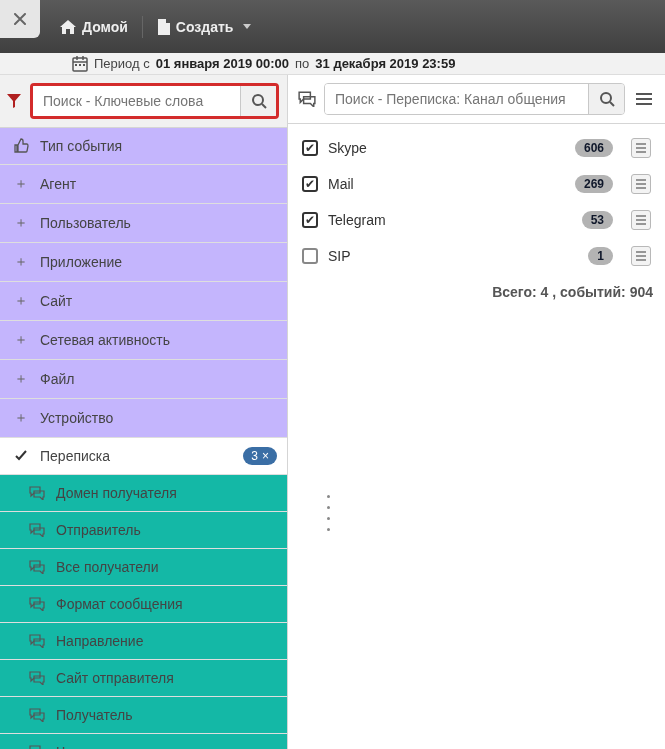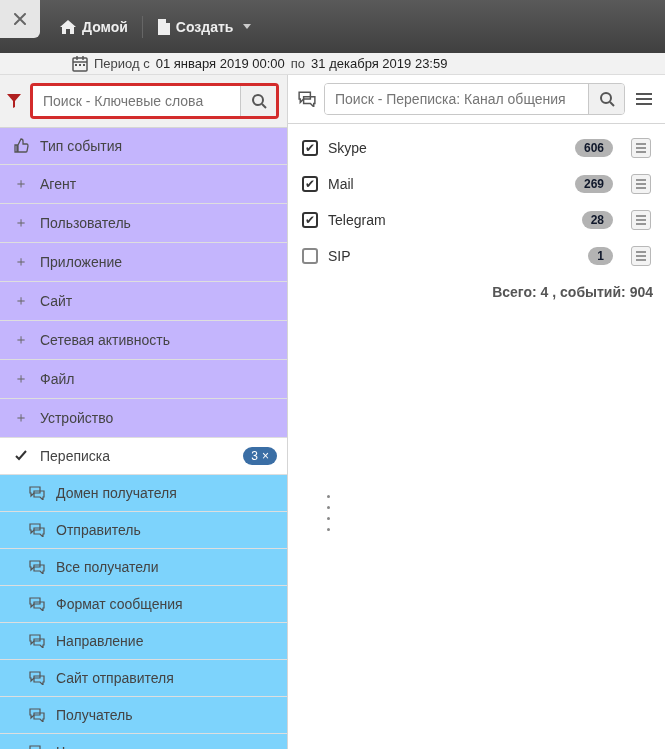--- a/index.html
+++ b/index.html
@@ -65,21 +65,21 @@
     height: 22px;
     background: #f2f2f2;
     border-bottom: 1px solid #ddd;
     display:flex;
     align-items:center;
     padding-left: 72px;
     color:#444;
     font-size:13px;
     gap:6px;
   }
-  .periodbar .bold { font-weight:normal; color:#222;}
+  .periodbar .bold { font-weight:bold; color:#222;}
   
   .main {
     display:flex;
     height: calc(749px - 38px - 34px);
     position:relative;
   }
   .left {
     width: 288px;
     border-right:1px solid #d5d5d5;
     background:#f1f1f1;
@@ -155,21 +155,21 @@
     border-bottom:1px solid #dedede;
     color:#444;
     cursor:pointer;
     position:relative;
   }
   .side-item.parent {
     background:#c4b5fd;
   }
   .side-item.child {
     padding-left:28px;
-    background:#7dd3fc;
+    background:#14b8a6;
   }
   .side-item.active {
     background:#fff;
   }
   .side-item .lead {
     width:18px;
     color:#666;
     display:flex;align-items:center;justify-content:center;
   }
   .pill {
@@ -491,21 +491,21 @@
               <line x1="1" y1="5" x2="11" y2="5" stroke="#777" stroke-width="1.5"></line>
               <line x1="1" y1="9" x2="11" y2="9" stroke="#777" stroke-width="1.5"></line>
             </svg>
           </span>
       </div>
       <div class="result-item">
         <span class="checkbox">
             <span class="cb-check">✔</span>
           </span>
         <span>Telegram</span>
-        <span class="count-pill">28</span>
+        <span class="count-pill">53</span>
         <span class="list-icon">
             <svg width="12" height="10" viewBox="0 0 12 10">
               <line x1="1" y1="1" x2="11" y2="1" stroke="#777" stroke-width="1.5"></line>
               <line x1="1" y1="5" x2="11" y2="5" stroke="#777" stroke-width="1.5"></line>
               <line x1="1" y1="9" x2="11" y2="9" stroke="#777" stroke-width="1.5"></line>
             </svg>
           </span>
       </div>
       <div class="result-item">
         <span class="checkbox unchecked"></span>

